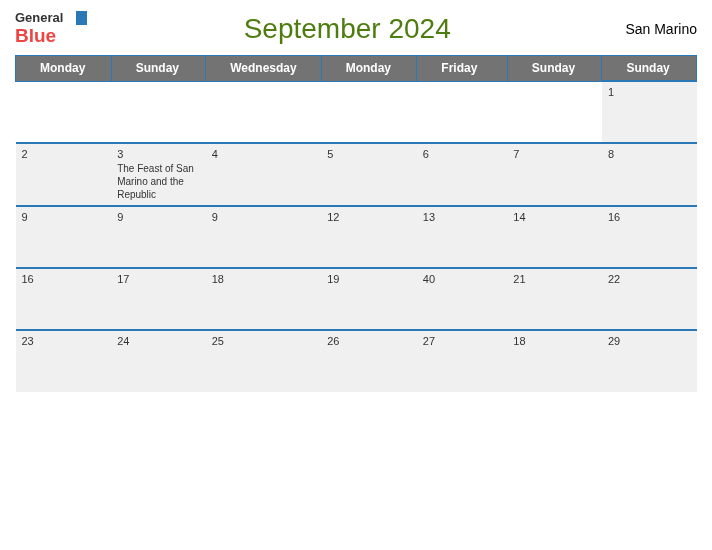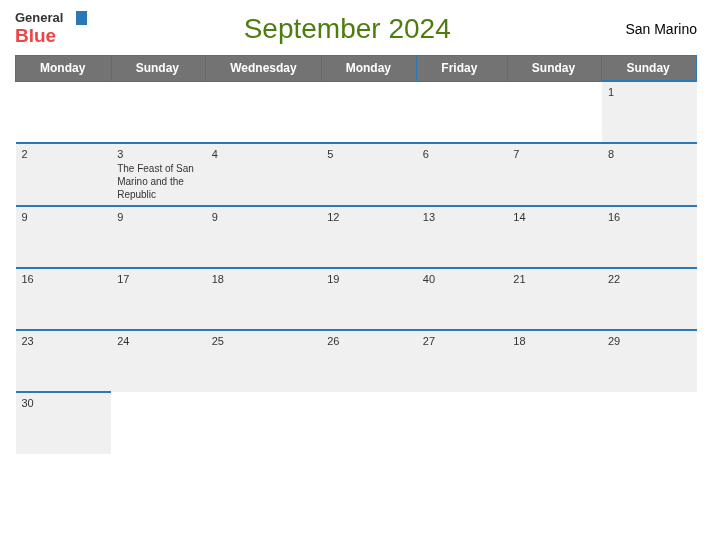--- a/index.html
+++ b/index.html
@@ -248,26 +248,15 @@
           <td>
             <span class="day-number">27</span>
           </td>
           <td>
             <span class="day-number">18</span>
           </td>
           <td>
             <span class="day-number">29</span>
           </td>
         </tr>
-        <tr class="last-row">
-          <td>
-            <span class="day-number">30</span>
-          </td>
-          <td class="empty-cell" style="background-color: rgb(255, 255, 255); border-top: none;"></td>
-          <td class="empty-cell" style="background-color: rgb(255, 255, 255); border-top: none;"></td>
-          <td class="empty-cell" style="background-color: rgb(255, 255, 255); border-top: none;"></td>
-          <td class="empty-cell" style="background-color: rgb(255, 255, 255); border-top: none;"></td>
-          <td class="empty-cell" style="background-color: rgb(255, 255, 255); border-top: none;"></td>
-          <td class="empty-cell" style="background-color: rgb(255, 255, 255); border-top: none;"></td>
-        </tr>
       </tbody>
   </table>
 </div>
 
 </body></html>

